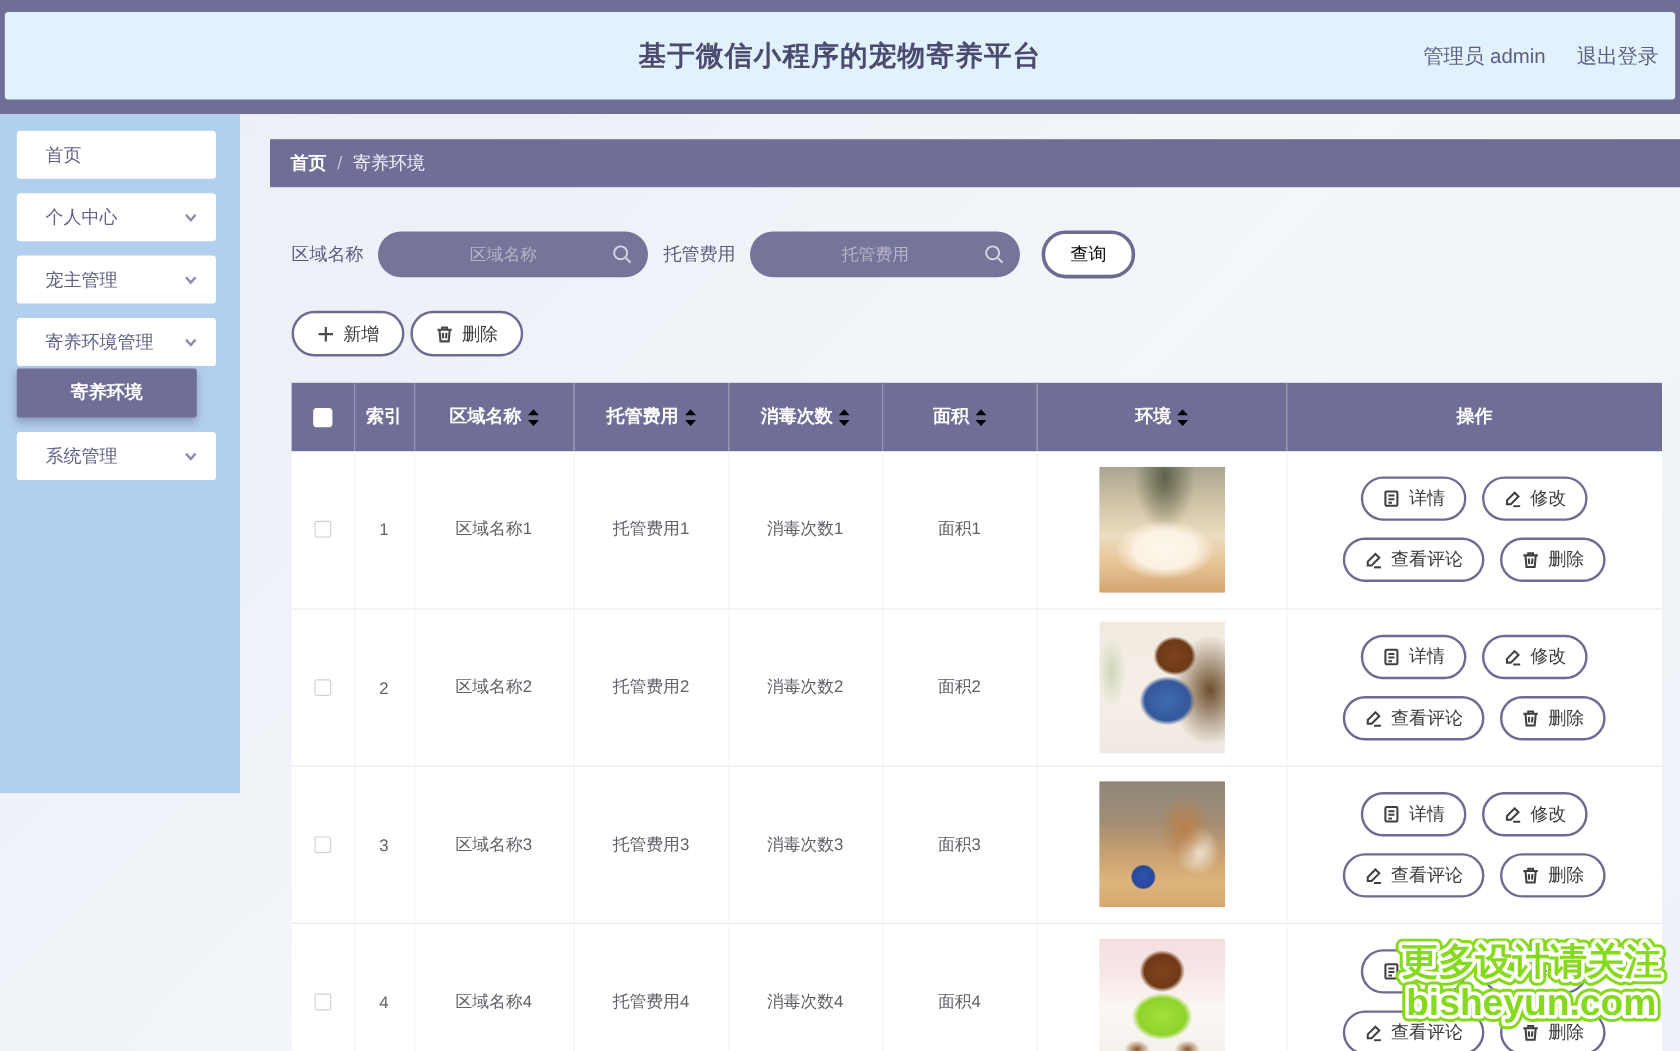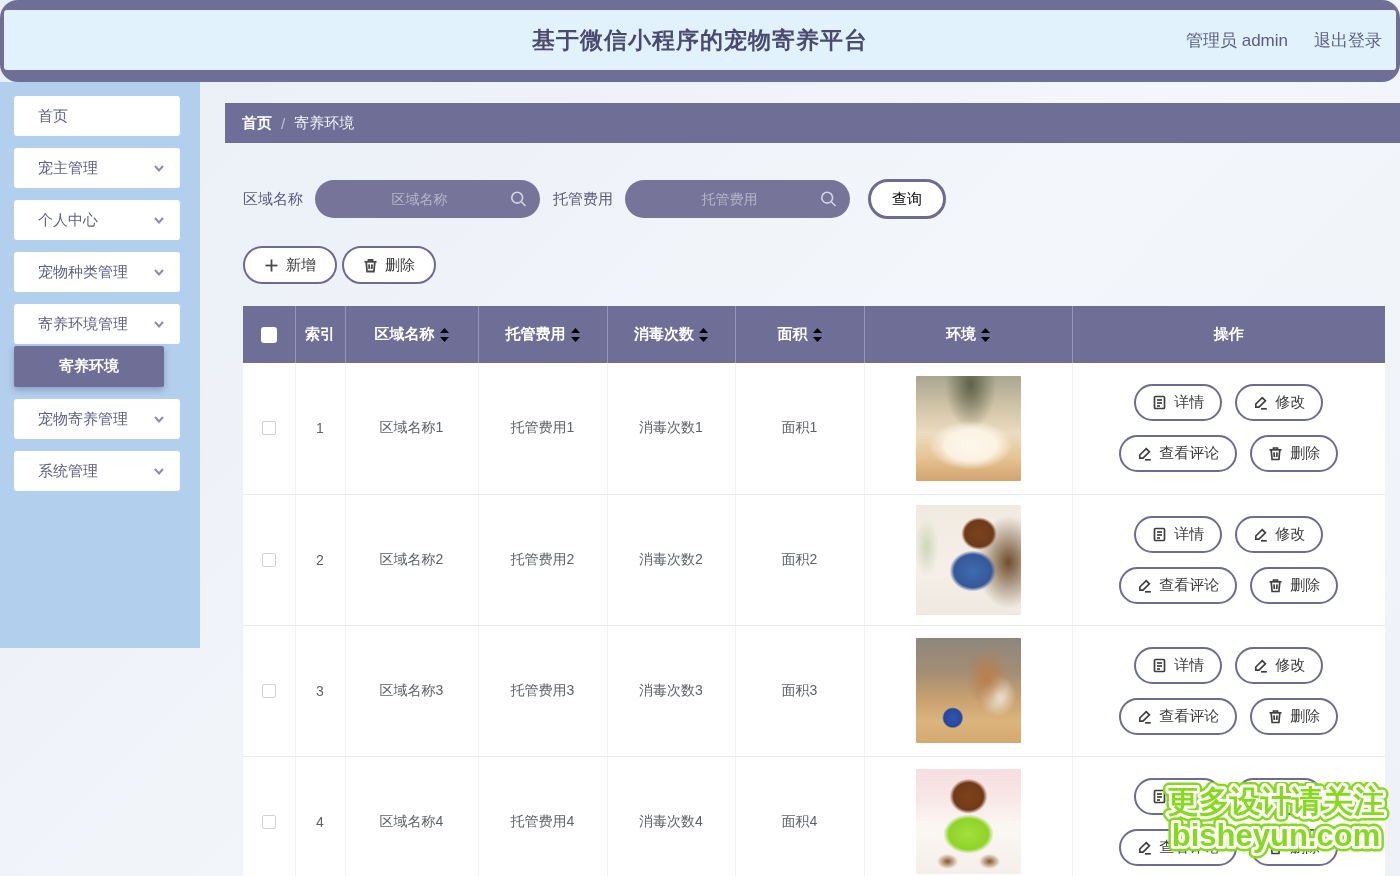--- a/index.html
+++ b/index.html
@@ -2,21 +2,21 @@
 <html><head>
 <meta charset="utf-8">
 <style>
   * { margin:0; padding:0; box-sizing:border-box; }
   html,body { width:1400px; height:876px; }
   body { font-family:"Liberation Sans","DejaVu Sans",sans-serif; }
   .app { position:relative; width:1400px; height:876px; overflow:hidden;
          background:linear-gradient(135deg,#e9eef6 0%,#f3f6fa 55%,#eef2f8 100%); }
 
   
-  .topbar { height:82px; background:#6e6e96; padding:10px 4px 12px 4px;border-radius:18px; }
+  .topbar { height:95px; background:#6e6e96; padding:10px 4px 12px 4px; }
   .topbar-inner { position:relative; height:100%; background:#e2f2fc; border-radius:3px;
                   display:flex; align-items:center; justify-content:center; }
   .app-title { font-size:23px; font-weight:bold; color:#4b4b70; letter-spacing:1px; }
   .header-right { position:absolute; right:14px; top:50%; transform:translateY(-50%);
                   display:flex; gap:26px; font-size:17px; color:#5c5c84;text-align:center; }
   .header-right a { color:#5c5c84; text-decoration:none; cursor:pointer; }
 
   
   .layout { display:flex; height:566px; }
 
@@ -173,63 +173,47 @@
     <aside class="sidebar" id="sidebar">
       <div class="menu-group">
         <div class="menu-card">
           <span class="menu-label">首页</span>
 
         </div>
       </div>
 
       <div class="menu-group">
         <div class="menu-card">
+          <span class="menu-label">个人中心</span>
+          <svg class="chevron" viewBox="0 0 14 14">
+              <use href="#i-chevron"></use>
+            </svg>
+        </div>
+      </div>
+
+      <div class="menu-group">
+        <div class="menu-card">
           <span class="menu-label">宠主管理</span>
           <svg class="chevron" viewBox="0 0 14 14">
               <use href="#i-chevron"></use>
             </svg>
         </div>
       </div>
 
-      <div class="menu-group">
-        <div class="menu-card">
-          <span class="menu-label">个人中心</span>
-          <svg class="chevron" viewBox="0 0 14 14">
-              <use href="#i-chevron"></use>
-            </svg>
-        </div>
-      </div>
-
-      <div class="menu-group">
-        <div class="menu-card">
-          <span class="menu-label">宠物种类管理</span>
-          <svg class="chevron" viewBox="0 0 14 14">
-              <use href="#i-chevron"></use>
-            </svg>
-        </div>
-      </div>
 
       <div class="menu-group">
         <div class="menu-card">
           <span class="menu-label">寄养环境管理</span>
           <svg class="chevron" viewBox="0 0 14 14">
               <use href="#i-chevron"></use>
             </svg>
         </div>
       <div class="submenu-card active">寄养环境</div>
         </div>
 
-      <div class="menu-group">
-        <div class="menu-card">
-          <span class="menu-label">宠物寄养管理</span>
-          <svg class="chevron" viewBox="0 0 14 14">
-              <use href="#i-chevron"></use>
-            </svg>
-        </div>
-      </div>
 
       <div class="menu-group">
         <div class="menu-card">
           <span class="menu-label">系统管理</span>
           <svg class="chevron" viewBox="0 0 14 14">
               <use href="#i-chevron"></use>
             </svg>
         </div>
       </div>
     </aside>

